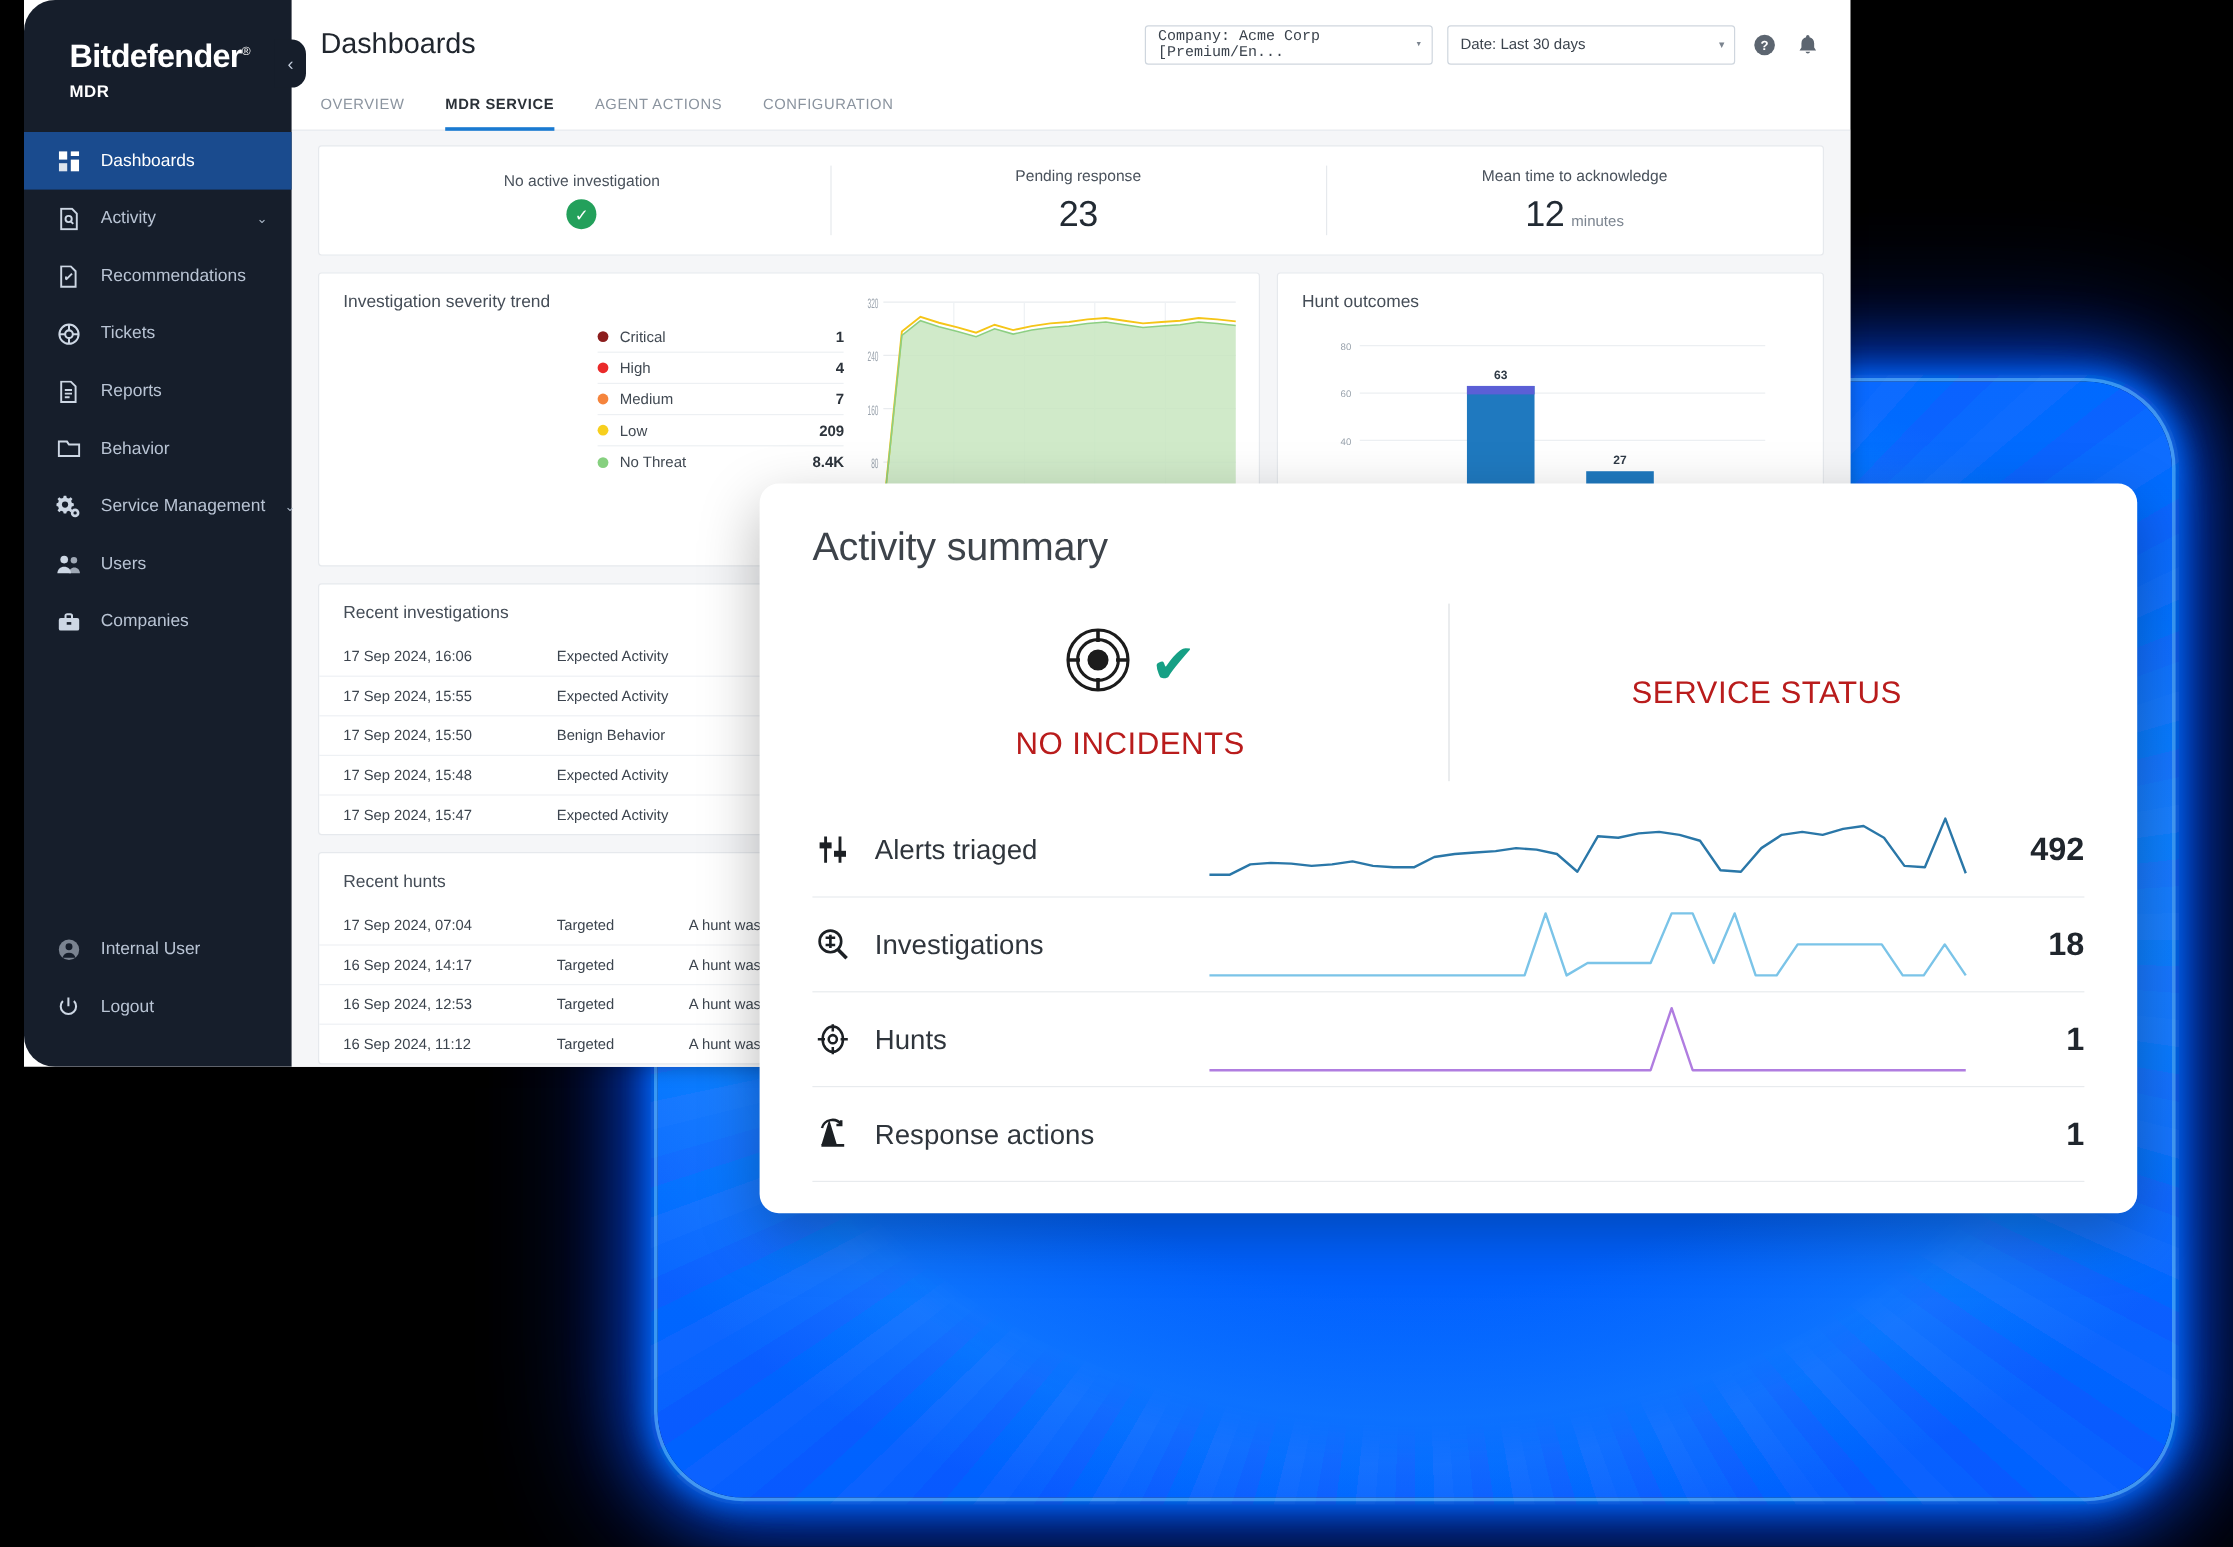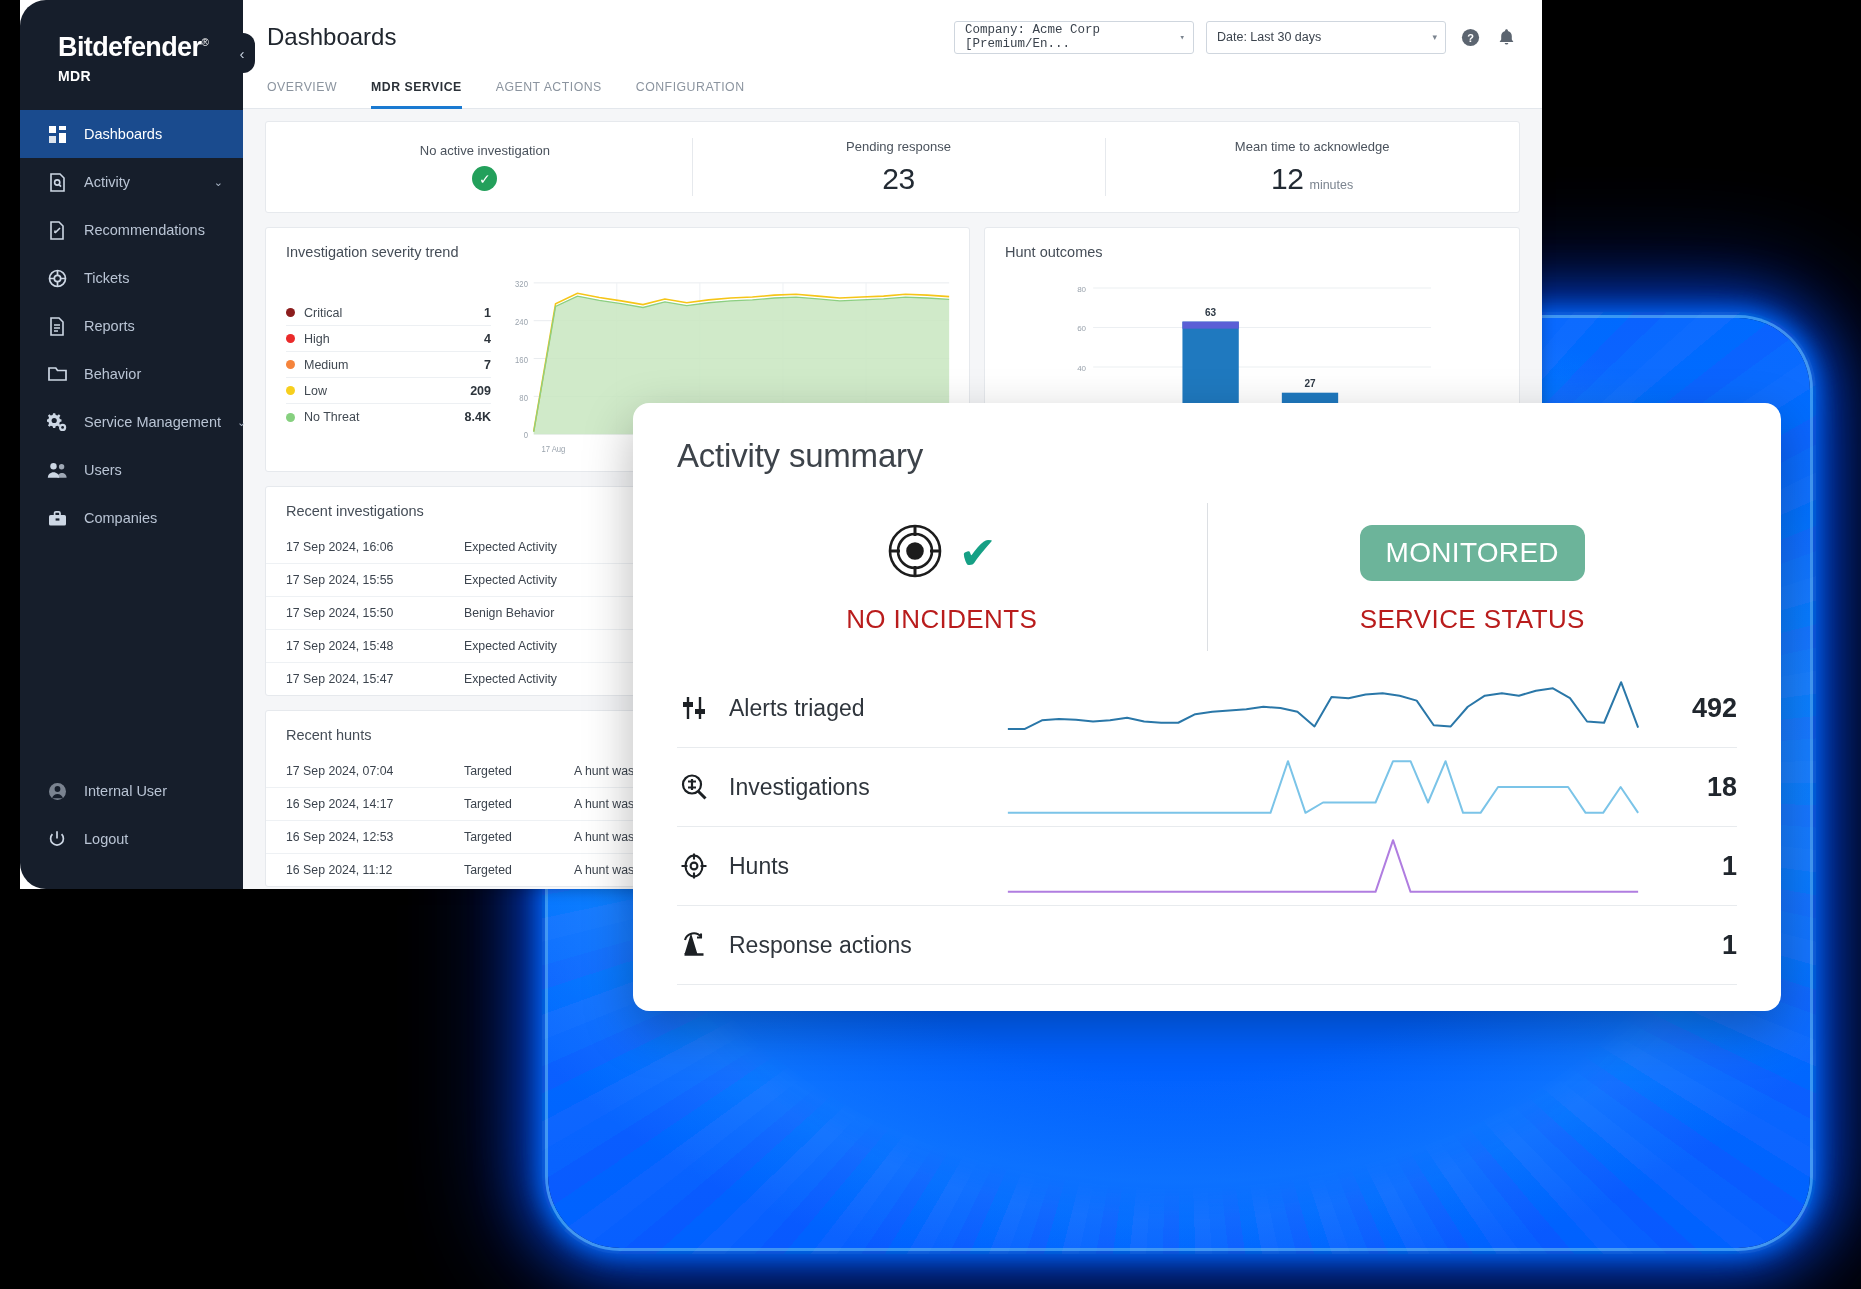--- a/index.html
+++ b/index.html
@@ -121,21 +121,21 @@
   .kpi-value { font-size: 30px; color:#222a33; font-weight:300; letter-spacing:-.5px;}
   .kpi-unit { font-size: 12.5px; color:#7b848f; margin-left:6px; font-weight:400;}
   .check-badge{
     width:25px;height:25px;border-radius:50%;background:#23a05b;display:flex;align-items:center;justify-content:center;
     color:#fff;font-size:14px;
   }
 
   .row2 { display:flex; gap: 14px; margin-top: 14px; }
   .panel { background:#fff; border:1px solid #e6e9ed; border-radius:3px; }
   .panel-title { font-size: 14.5px; color:#454d57; padding: 16px 20px 0 20px; }
-  .sev-panel { width: 705px; height: 245px; display:flex; flex-direction:column; }
+  .sev-panel { width: 785px; height: 245px; display:flex; flex-direction:row; }
   .sev-body { display:flex; flex:1; padding: 18px 16px 10px 20px; gap: 10px; }
   .legend { width: 205px; padding-top: 22px; }
   .legend-row {
     display:flex; align-items:center; height: 26px; font-size: 12.5px; color:#414952;
     border-bottom:1px solid #edf0f3;
   }
   .legend-row:last-child{ border-bottom:none; }
   .dot { width:9px;height:9px;border-radius:50%;margin-right:9px; flex:0 0 9px;}
   .legend-name{ flex:1; }
   .legend-val{ font-weight:700; color:#2d343c; }
@@ -541,23 +541,20 @@
             </svg>
           </span>
           <span style="color:#16a085;font-size:46px;line-height:1;">✔</span>
         </div>
         <div class="ov-caption">NO INCIDENTS</div>
       </div>
 
       <div class="ov-div"></div>
 
       <div class="ov-col">
-        <div class="ov-icons">
-          <span class="badge-monitored">MONITORED</span>
-        </div>
         <div class="ov-caption">SERVICE STATUS</div>
       </div>
     </div>
 
     <div class="metrics">
 
       <div class="metric-row">
         <span class="m-ico">
           <svg width="28" height="28" viewBox="0 0 28 28" stroke="#1c2024" stroke-width="2.4" fill="none">
             <path d="M8 3v22M20 3v22"></path>

